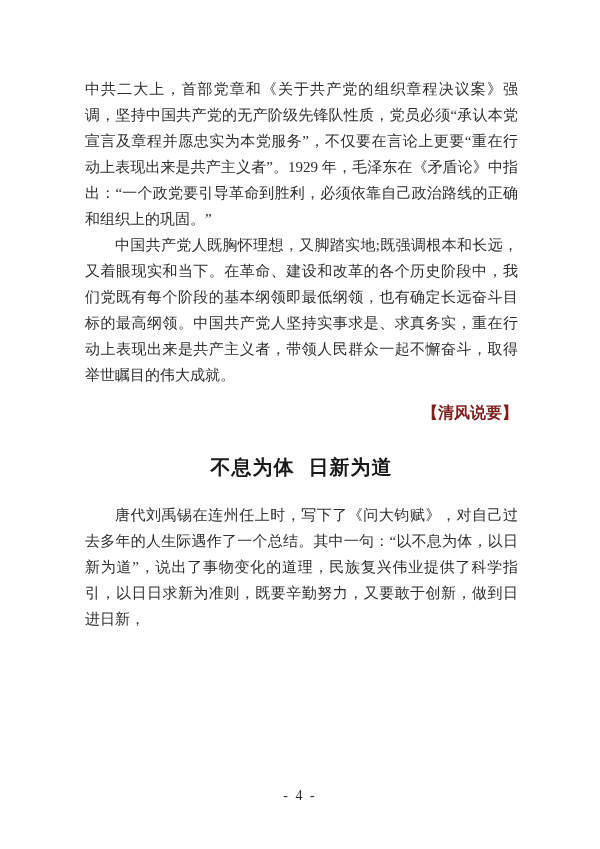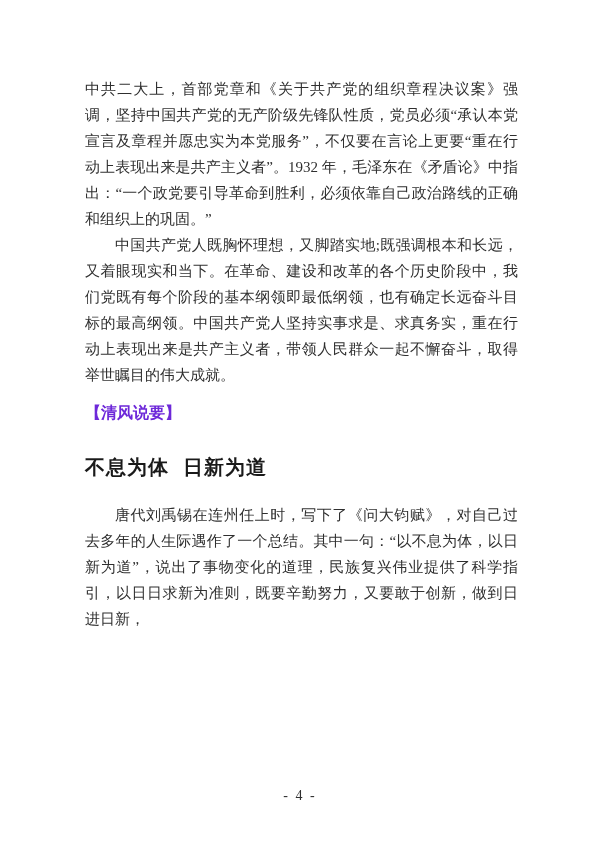--- a/index.html
+++ b/index.html
@@ -31,27 +31,28 @@
     color: #2f2f2f;
   }
   .para.no-indent {
     text-indent: 0;
   }
   .section-header {
     margin: 12px 0 0 0;
     font-size: 16px;
     font-weight: bold;
     line-height: 26px;
-    color: #6d28d9;
+    color: #7f1d1d;
+    text-align: right;
   }
   .article-title {
     margin: 26px 0 20px 0;
     font-size: 20px;
     font-weight: bold;
-    text-align: left;
+    text-align: center;
     line-height: 30px;
     letter-spacing: 1px;
     word-spacing: 8px;
     color: #1a1a1a;
   }
   .page-number {
     position: absolute;
     left: 0;
     right: 0;
     top: 788px;
@@ -59,20 +60,20 @@
     font-size: 14px;
     letter-spacing: 2px;
     color: #2f2f2f;
   }
 </style>
 </head>
 <body>
 
 <div class="page">
   <div class="content">
-    <p class="para no-indent">中共二大上，首部党章和《关于共产党的组织章程决议案》强调，坚持中国共产党的无产阶级先锋队性质，党员必须“承认本党宣言及章程并愿忠实为本党服务”，不仅要在言论上更要“重在行动上表现出来是共产主义者”。1932 年，毛泽东在《矛盾论》中指出：“一个政党要引导革命到胜利，必须依靠自己政治路线的正确和组织上的巩固。”</p>
+    <p class="para no-indent">中共二大上，首部党章和《关于共产党的组织章程决议案》强调，坚持中国共产党的无产阶级先锋队性质，党员必须“承认本党宣言及章程并愿忠实为本党服务”，不仅要在言论上更要“重在行动上表现出来是共产主义者”。1929 年，毛泽东在《矛盾论》中指出：“一个政党要引导革命到胜利，必须依靠自己政治路线的正确和组织上的巩固。”</p>
     <p class="para">中国共产党人既胸怀理想，又脚踏实地;既强调根本和长远，又着眼现实和当下。在革命、建设和改革的各个历史阶段中，我们党既有每个阶段的基本纲领即最低纲领，也有确定长远奋斗目标的最高纲领。中国共产党人坚持实事求是、求真务实，重在行动上表现出来是共产主义者，带领人民群众一起不懈奋斗，取得举世瞩目的伟大成就。</p>
     <h2 class="section-header">【清风说要】</h2>
     <h1 class="article-title">不息为体 日新为道</h1>
     <p class="para">唐代刘禹锡在连州任上时，写下了《问大钧赋》，对自己过去多年的人生际遇作了一个总结。其中一句：“以不息为体，以日新为道”，说出了事物变化的道理，民族复兴伟业提供了科学指引，以日日求新为准则，既要辛勤努力，又要敢于创新，做到日进日新，</p>
   </div>
   <div class="page-number">- 4 -</div>
 </div>
 
 </body></html>

